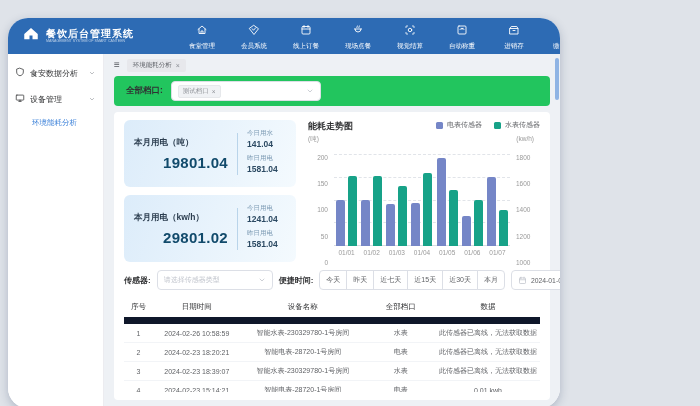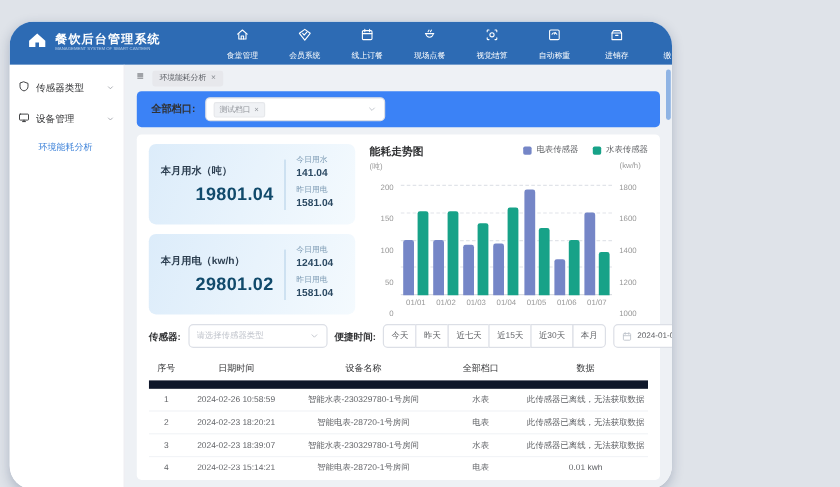--- a/index.html
+++ b/index.html
@@ -28,21 +28,21 @@
   .side-item.active { color:#3d82d9; }
   .side-item.active .chev { color:#3d82d9; }
   .side-sub { height:22px; display:flex; align-items:center; padding-left:24px; font-size:7.5px; color:#3d82d9; cursor:pointer; }
 
   .content { flex:1; background:#eef1f5; display:flex; flex-direction:column; min-width:0; position:relative; }
   .tabrow { height:20px; display:flex; align-items:center; gap:7px; padding:2px 10px 0; flex:none; }
   .collapse { font-size:10px; color:#55585e; cursor:pointer; line-height:1; }
   .tabchip { background:#e7e8ec; border-radius:2px; padding:2px 6px; font-size:6.5px; color:#5a5d63; display:flex; align-items:center; gap:4px; cursor:pointer; }
   .tabchip .x { font-size:7px; color:#8a8d93; }
 
-  .filtercard { margin:2px 10px 6px; background:#3b82f6; border-radius:4px; height:30px; display:flex; align-items:center; gap:8px; padding:0 12px; flex:none; }
+  .filtercard { margin:2px 10px 6px; background:#22c55e; border-radius:4px; height:30px; display:flex; align-items:center; gap:8px; padding:0 12px; flex:none; }
   .flabel { font-size:8.5px; font-weight:bold; color:#303133; white-space:nowrap; }
   .select { width:150px; height:20px; border:1px solid #dcdfe6; border-radius:4px; display:flex; align-items:center; padding:0 6px; gap:4px; background:#fff; cursor:pointer; }
   .tag { background:#f0f2f5; border:1px solid #e6e8eb; border-radius:2px; padding:1px 4px; font-size:6.5px; color:#909399; display:flex; align-items:center; gap:3px; }
   .tag .x { font-size:6.5px; color:#909399; }
   .select .chev { margin-left:auto; color:#c0c4cc; display:flex; }
 
   .panel { margin:0 10px 8px; background:#fff; border-radius:4px; flex:1; padding:8px 10px; display:flex; flex-direction:column; gap:7px; min-height:0; }
 
   
   .topregion { height:142px; display:flex; gap:12px; flex:none; }
@@ -204,21 +204,21 @@
     </div>
   </div>
 
   <div class="bodyrow">
 
     <div class="sidebar">
         <div class="side-item">
           <span><svg width="10" height="10" viewBox="0 0 24 24" fill="none" stroke="currentColor" stroke-width="1.8" stroke-linecap="round" stroke-linejoin="round">
               <path d="M12 3 l8 3 v6 c0 5-3.5 8-8 9 c-4.5-1-8-4-8-9 v-6 z"></path>
             </svg></span>
-          <span>传感器类型</span>
+          <span>食安数据分析</span>
           <span class="chev">
             <svg width="8" height="8" viewBox="0 0 24 24" fill="none" stroke="currentColor" stroke-width="1.8" stroke-linecap="round" stroke-linejoin="round">
               <path d="M7 10 l5 5 5-5"></path>
             </svg>
           </span>
         </div>
         <div class="side-item">
           <span><svg width="10" height="10" viewBox="0 0 24 24" fill="none" stroke="currentColor" stroke-width="1.8" stroke-linecap="round" stroke-linejoin="round">
               <rect x="3" y="5" width="18" height="12" rx="1.5"></rect>
               <path d="M9 20 h6 M12 17 v3"></path>
@@ -257,21 +257,21 @@
           </span>
         </span>
       </div>
 
       <div class="panel">
 
         <div class="topregion">
           <div class="statcol">
             <div class="statcard">
               <div class="stat-main">
-                <div class="stat-title">本月用水（吨）</div>
+                <div class="stat-title">本月用电（吨）</div>
                 <div class="stat-value">19801.04</div>
               </div>
               <div class="stat-div"></div>
               <div class="stat-side">
                 <div class="ss-label">今日用水</div>
                 <div class="ss-value">141.04</div>
                 <div class="ss-label">昨日用电</div>
                 <div class="ss-value">1581.04</div>
               </div>
             </div>

